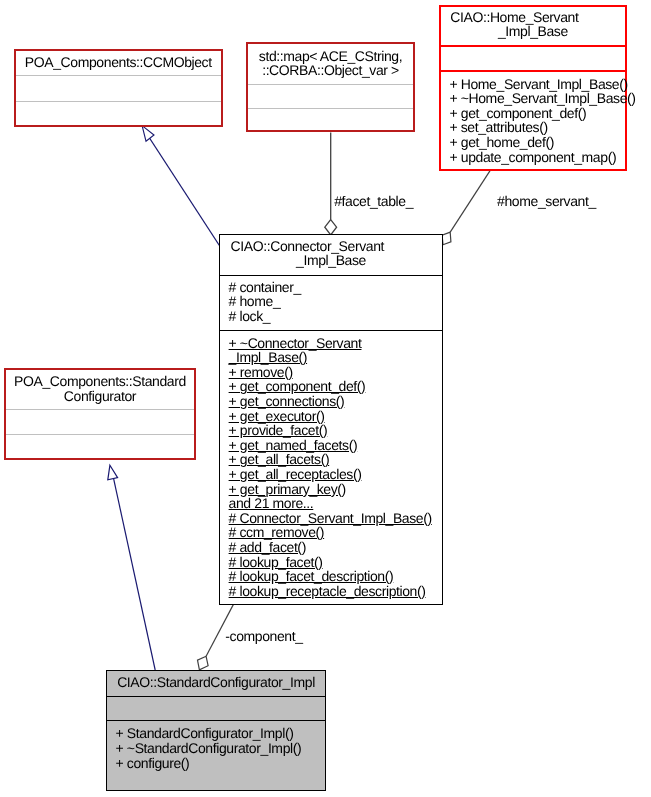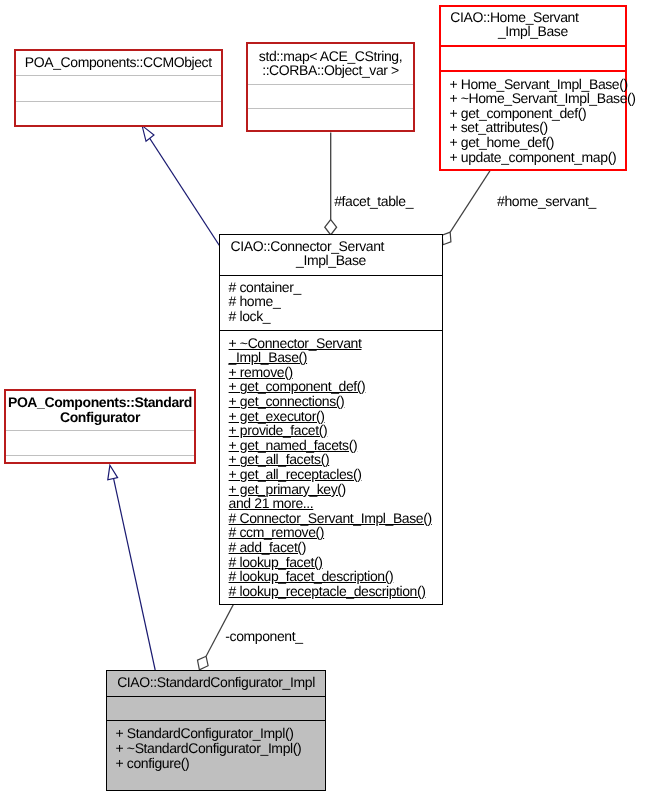--- a/index.html
+++ b/index.html
@@ -117,21 +117,21 @@
 <div class="ln">+ get_primary_key()</div>
 <div class="ln">and 21 more...</div>
 <div class="ln"># Connector_Servant_Impl_Base()</div>
 <div class="ln"># ccm_remove()</div>
 <div class="ln"># add_facet()</div>
 <div class="ln"># lookup_facet()</div>
 <div class="ln"># lookup_facet_description()</div>
 <div class="ln"># lookup_receptacle_description()</div>
 </div>
 </div>
-<div class="nd nd-plain" style="left:4.4px;top:389px;width:191.2px;height:75px;font-weight:bold;">
+<div class="nd nd-plain" style="left:4.4px;top:368px;width:191.2px;height:92px;">
 <div class="sep" style="top:38.50px;"></div>
 <div class="sep" style="top:63.50px;"></div>
 <div class="cmp title" style="top:4.00px;">
 <div class="ln tl-center" style="">POA_Components::Standard</div>
 <div class="ln tl-center" style="">Configurator</div>
 </div>
 <div class="cmp attrs" style="top:43.90px;">
 </div>
 <div class="cmp ops" style="top:69.70px;">
 </div>

